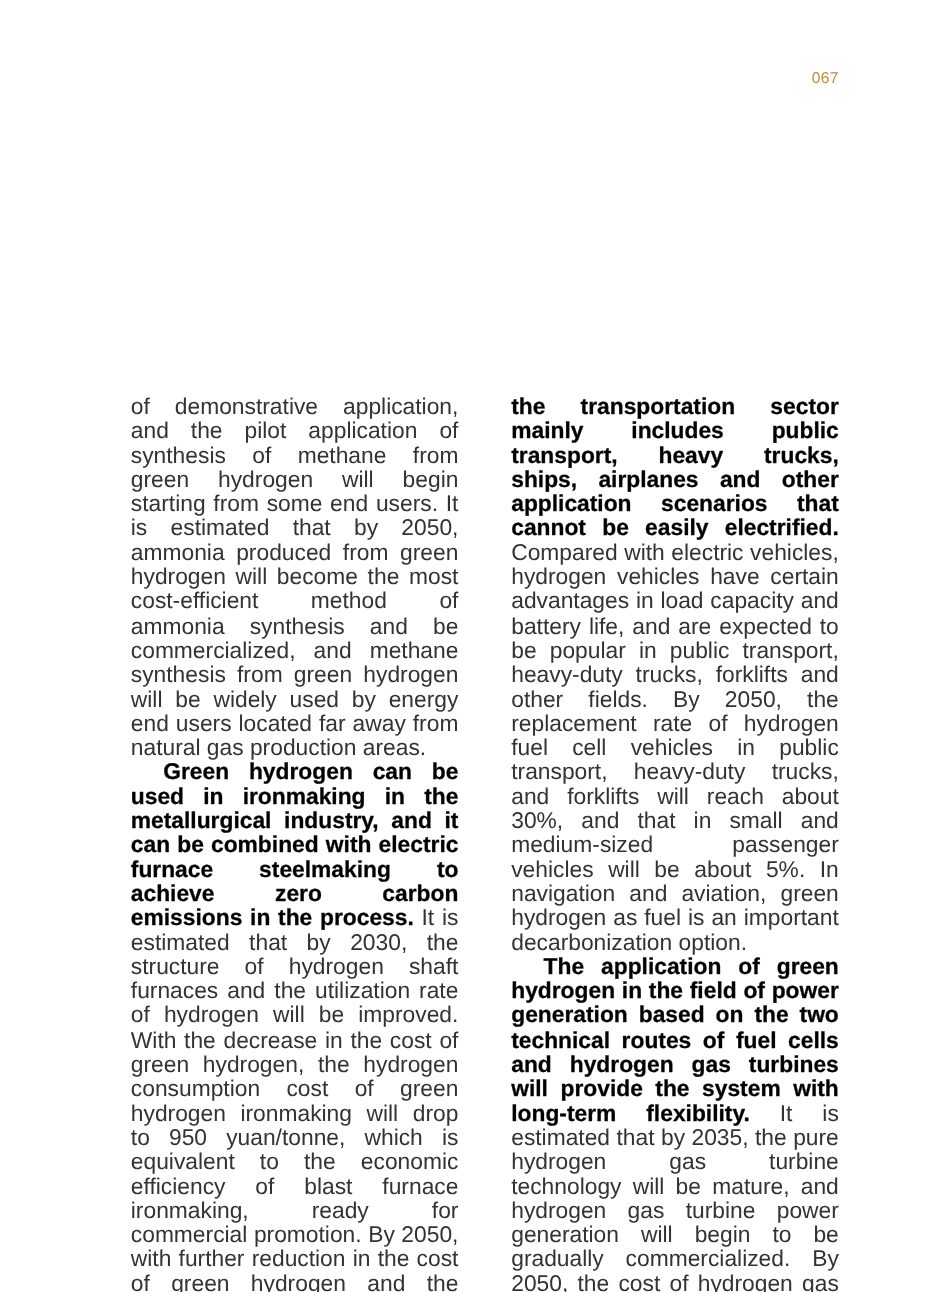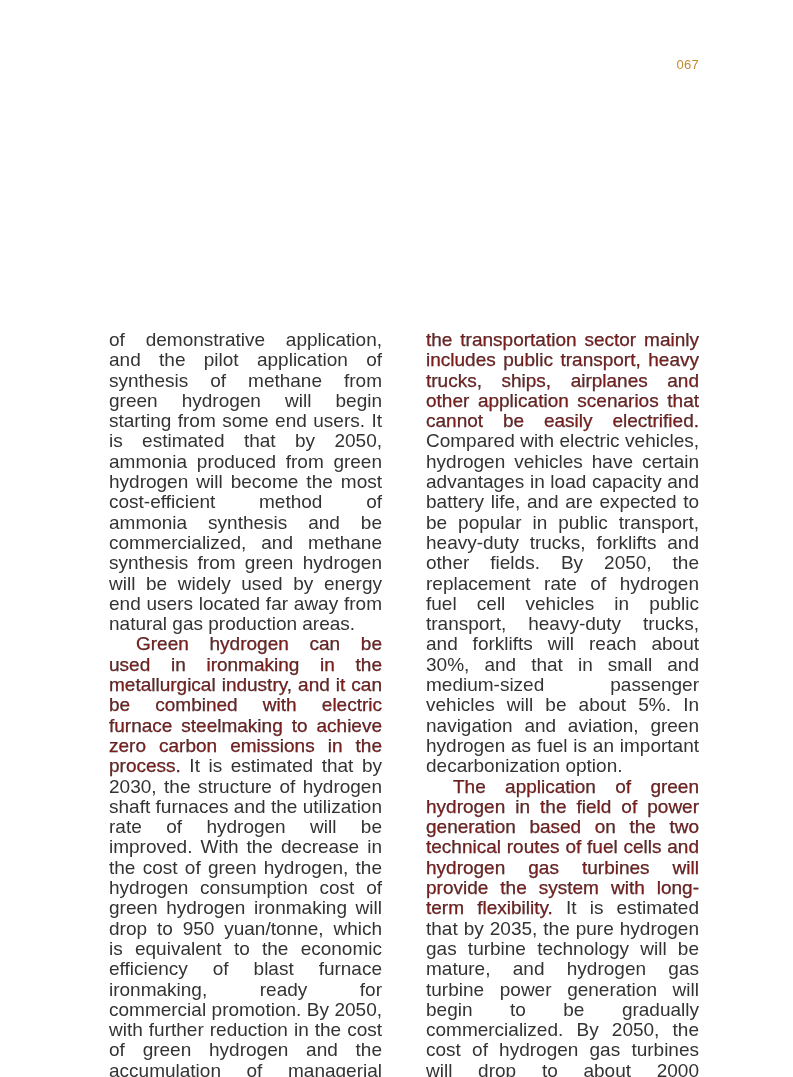--- a/index.html
+++ b/index.html
@@ -6,21 +6,21 @@
   body { width: 793px; height: 1077px; position: relative; overflow: hidden;
          font-family: "Liberation Sans", sans-serif; }
   .page-number { position: absolute; top: 57px; right: 94px; font-size: 13px;
                  color: #c28a32; letter-spacing: 0.3px; margin-left: 45px; }
   .col { position: absolute; top: 330px; width: 273px; font-size: 19px;
          line-height: 20.3px; color: #333333; text-align: justify; }
   .col-left { left: 109px; }
   .col-right { left: 426px; }
   .col p { margin: 0; }
   .col p.indent { text-indent: 27px; }
-  .lead { color: #7f1d1d; font-weight: normal; -webkit-text-stroke: 0.25px #151515; }
+  .lead { color: #000000; font-weight: bold; -webkit-text-stroke: 0.25px #151515; }
 </style>
 </head>
 <body>
 
 <div class="page-number">067</div>
 
 <div class="col col-left">
   <p>
     <span class="lead"></span><span>of demonstrative application, and the pilot application of synthesis of methane from green hydrogen will begin starting from some end users. It is estimated that by 2050, ammonia produced from green hydrogen will become the most cost-efficient method of ammonia synthesis and be commercialized, and methane synthesis from green hydrogen will be widely used by energy end users located far away from natural gas production areas.</span>
   </p>

